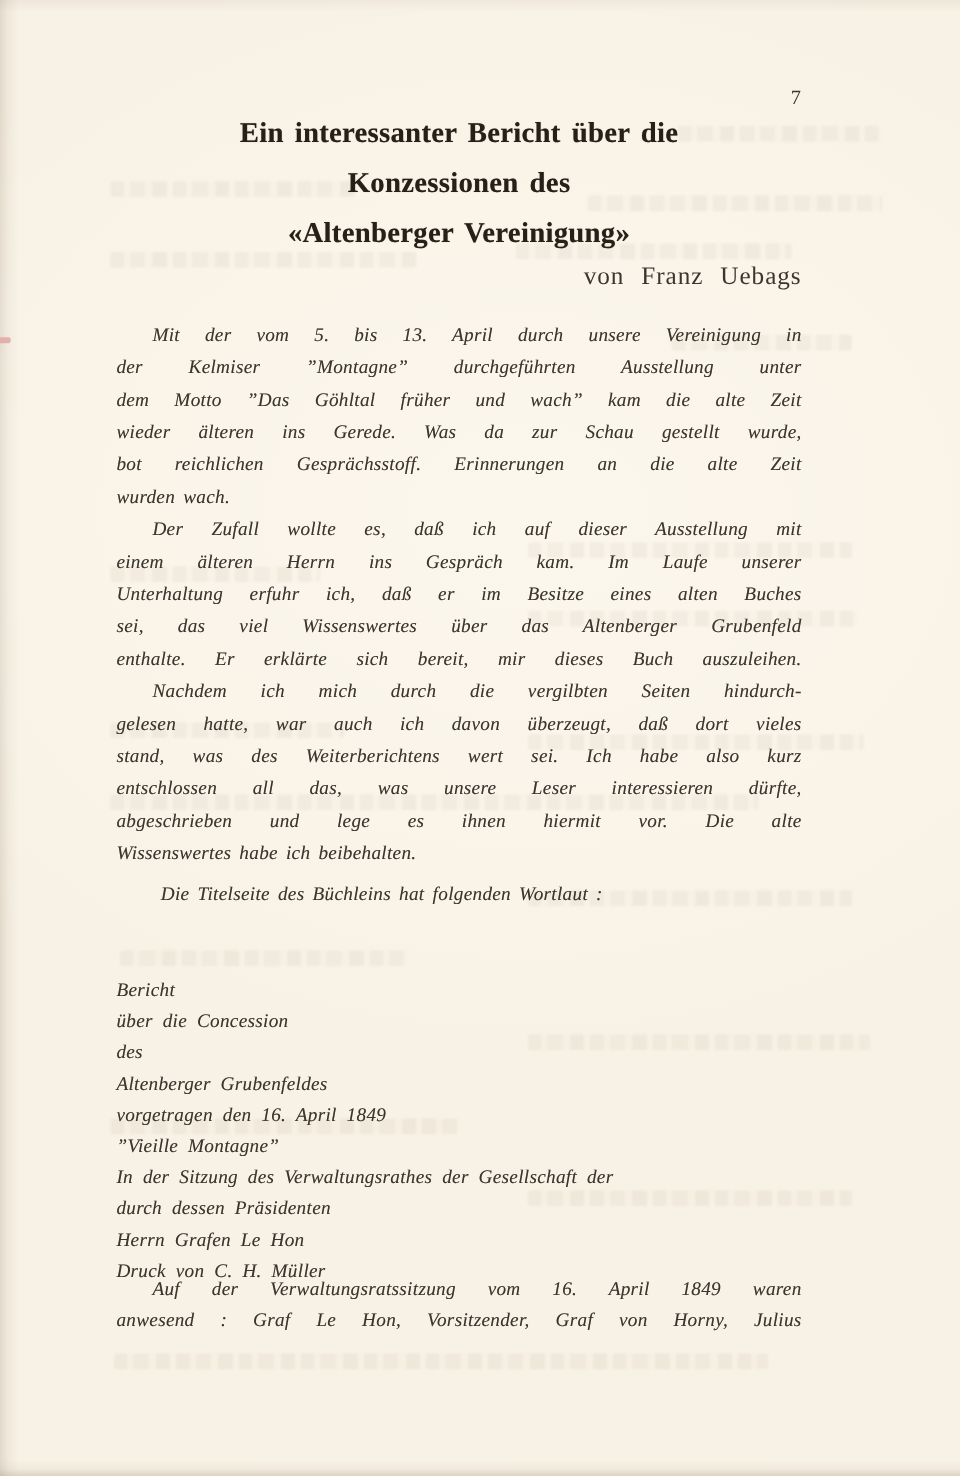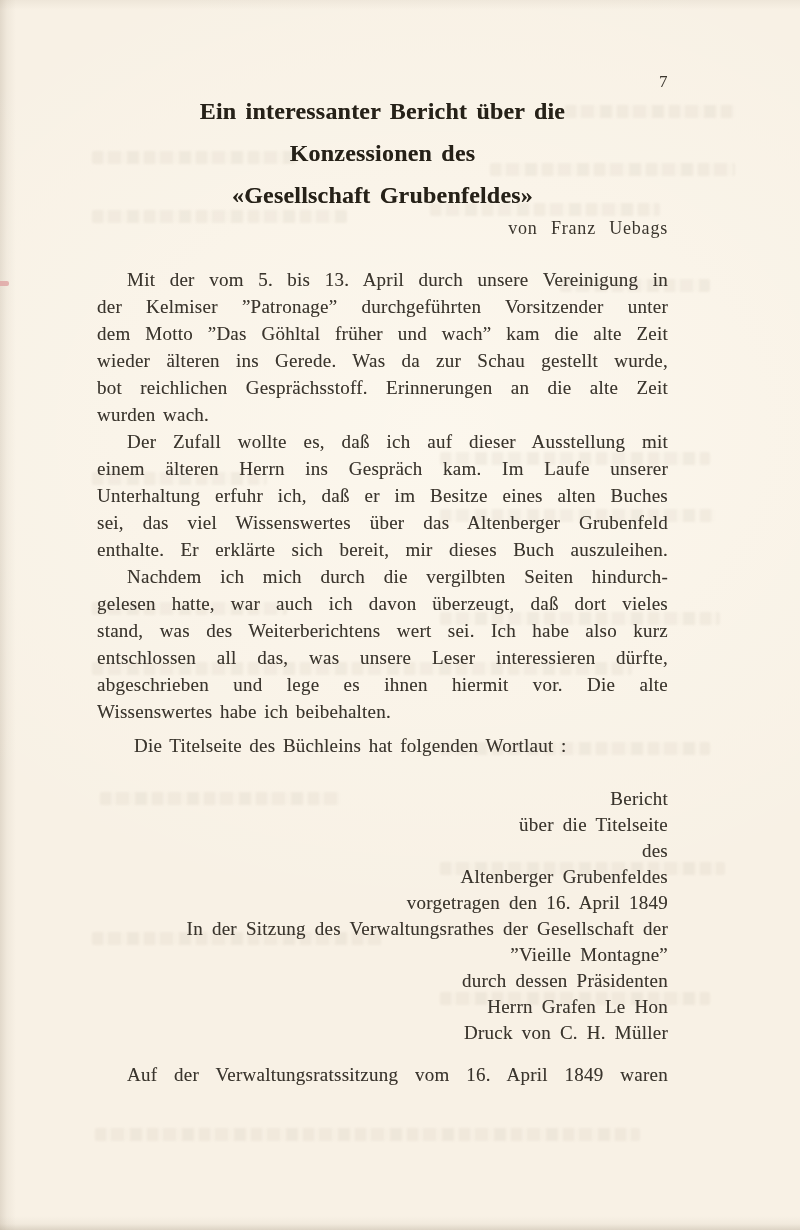--- a/index.html
+++ b/index.html
@@ -21,32 +21,33 @@
   .col { position:absolute; left:97px; width:571px; }
   .pagenum {
     top:72px; font-size:17px; text-align:right; letter-spacing:.5px;
   }
   .title {
     top:90px; text-align:center; font-weight:bold; color:#262118;
     font-size:24px; line-height:42px; letter-spacing:.2px; word-spacing:3px;
     text-shadow:0 0 .6px rgba(38,33,24,.45);
   }
   .byline {
-    top:218px; text-align:right; font-size:18px;
+    top:218px; text-align:right; font-size:21px;
     word-spacing:8px; letter-spacing:.8px;
   }
   .para {
-    font-size:19px; line-height:27px; letter-spacing:.25px; word-spacing:2.5px;
+    font-size:16px; line-height:27px; letter-spacing:.25px; word-spacing:2.5px;
     text-shadow:0 0 .5px rgba(58,53,45,.35);
+    font-style:italic;
   }
   .p1 { top:266px; }
   .p2 { top:428px; }
   .p3 { top:563px; }
   .intro { top:732px; }
-  .tpage { top:786px; line-height:26px; text-align:right; word-spacing:4px; }
+  .tpage { top:813px; line-height:26px; text-align:left; word-spacing:4px; }
   .closing { top:1062px; line-height:26px; }
   .ln { min-height:1em; }
   .jf { text-align:justify; text-align-last:justify; }
   .ind { text-indent:30px; }
   .ind2 { text-indent:37px; }
   
   .ghost {
     position:absolute; height:13px; opacity:.5; filter:blur(1.1px); border-radius:2px;
     background:repeating-linear-gradient(90deg,
       rgba(148,132,110,.17) 0 11px, rgba(148,132,110,.03) 11px 16px,
@@ -82,28 +83,28 @@
   <div class="ghost" style="left:440px; top:992px; width:270px;"></div>
   <div class="ghost" style="left:95px;  top:1128px; width:545px;"></div>
 
   <div class="mark"></div>
 
   <div class="col pagenum">7</div>
 
   <div class="col title">
     <div class="ln">Ein interessanter Bericht über die</div>
     <div class="ln">Konzessionen des</div>
-    <div class="ln">«Gesellschaft Grubenfeldes»</div>
+    <div class="ln">«Altenberger Vereinigung»</div>
   </div>
 
   <div class="col byline">von Franz Uebags</div>
 
   <div class="col para p1">
     <div class="ln jf ind">Mit der vom 5. bis 13. April durch unsere Vereinigung in</div>
-    <div class="ln jf">der Kelmiser ”Patronage” durchgeführten Vorsitzender unter</div>
+    <div class="ln jf">der Kelmiser ”Montagne” durchgeführten Ausstellung unter</div>
     <div class="ln jf">dem Motto ”Das Göhltal früher und wach” kam die alte Zeit</div>
     <div class="ln jf">wieder älteren ins Gerede. Was da zur Schau gestellt wurde,</div>
     <div class="ln jf">bot reichlichen Gesprächsstoff. Erinnerungen an die alte Zeit</div>
     <div class="ln">wurden wach.</div>
   </div>
 
   <div class="col para p2">
     <div class="ln jf ind">Der Zufall wollte es, daß ich auf dieser Ausstellung mit</div>
     <div class="ln jf">einem älteren Herrn ins Gespräch kam. Im Laufe unserer</div>
     <div class="ln jf">Unterhaltung erfuhr ich, daß er im Besitze eines alten Buches</div>
@@ -119,28 +120,29 @@
     <div class="ln jf">abgeschrieben und lege es ihnen hiermit vor. Die alte</div>
     <div class="ln">Wissenswertes habe ich beibehalten.</div>
   </div>
 
   <div class="col para intro">
     <div class="ln ind2">Die Titelseite des Büchleins hat folgenden Wortlaut :</div>
   </div>
 
   <div class="col para tpage">
     <div class="ln">Bericht</div>
-    <div class="ln">über die Titelseite</div>
+    <div class="ln">über die Concession</div>
     <div class="ln">des</div>
     <div class="ln">Altenberger Grubenfeldes</div>
     <div class="ln">vorgetragen den 16. April 1849</div>
+    <div class="ln">”Vieille Montagne”</div>
     <div class="ln">In der Sitzung des Verwaltungsrathes der Gesellschaft der</div>
-    <div class="ln">”Vieille Montagne”</div>
     <div class="ln">durch dessen Präsidenten</div>
     <div class="ln">Herrn Grafen Le Hon</div>
     <div class="ln">Druck von C. H. Müller</div>
   </div>
 
   <div class="col para closing">
     <div class="ln jf ind">Auf der Verwaltungsratssitzung vom 16. April 1849 waren</div>
+    <div class="ln jf">anwesend : Graf Le Hon, Vorsitzender, Graf von Horny, Julius</div>
   </div>
 
 </div>
 
 </body></html>

